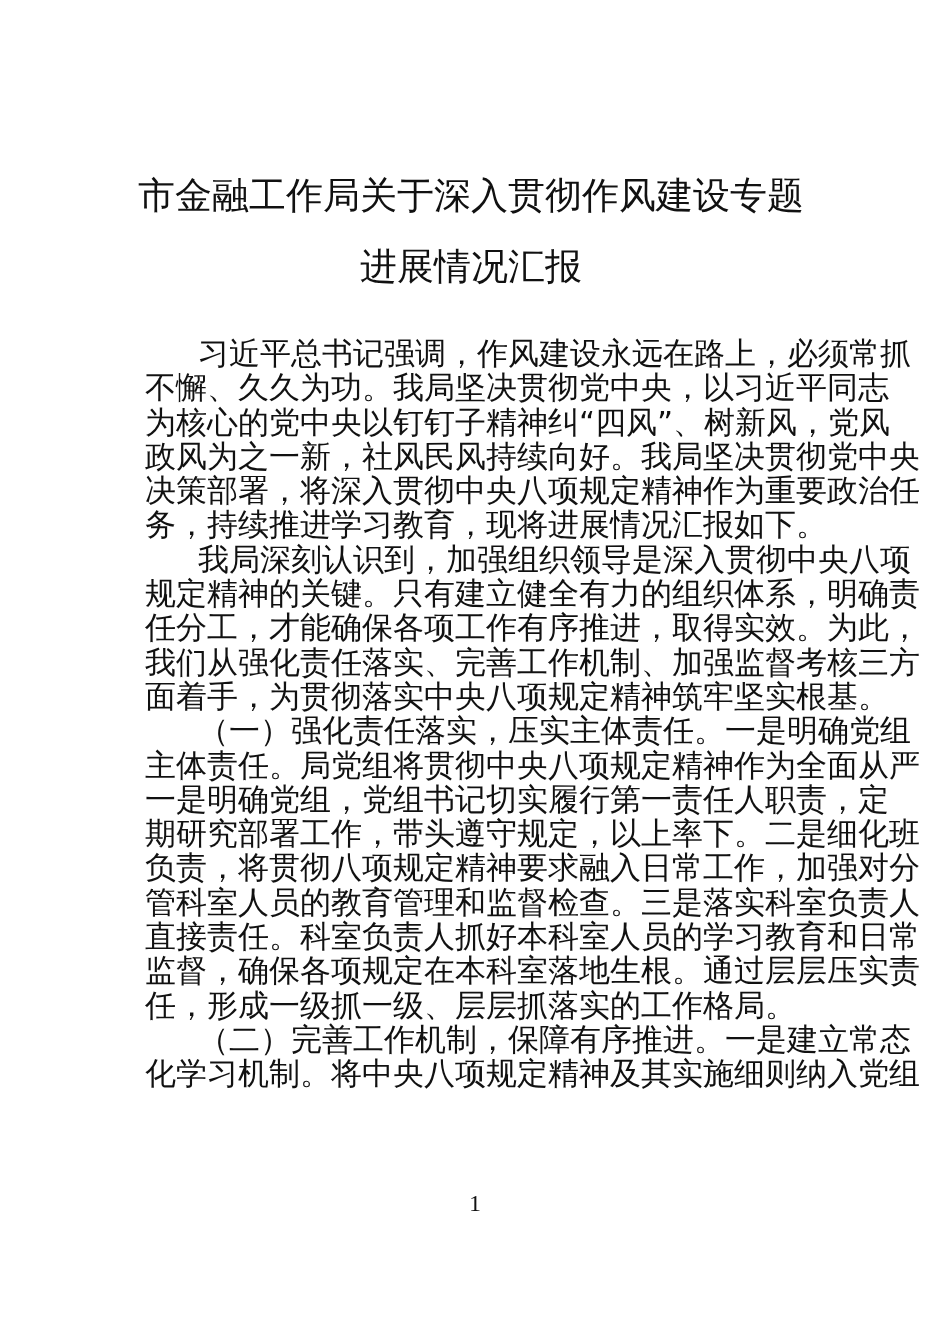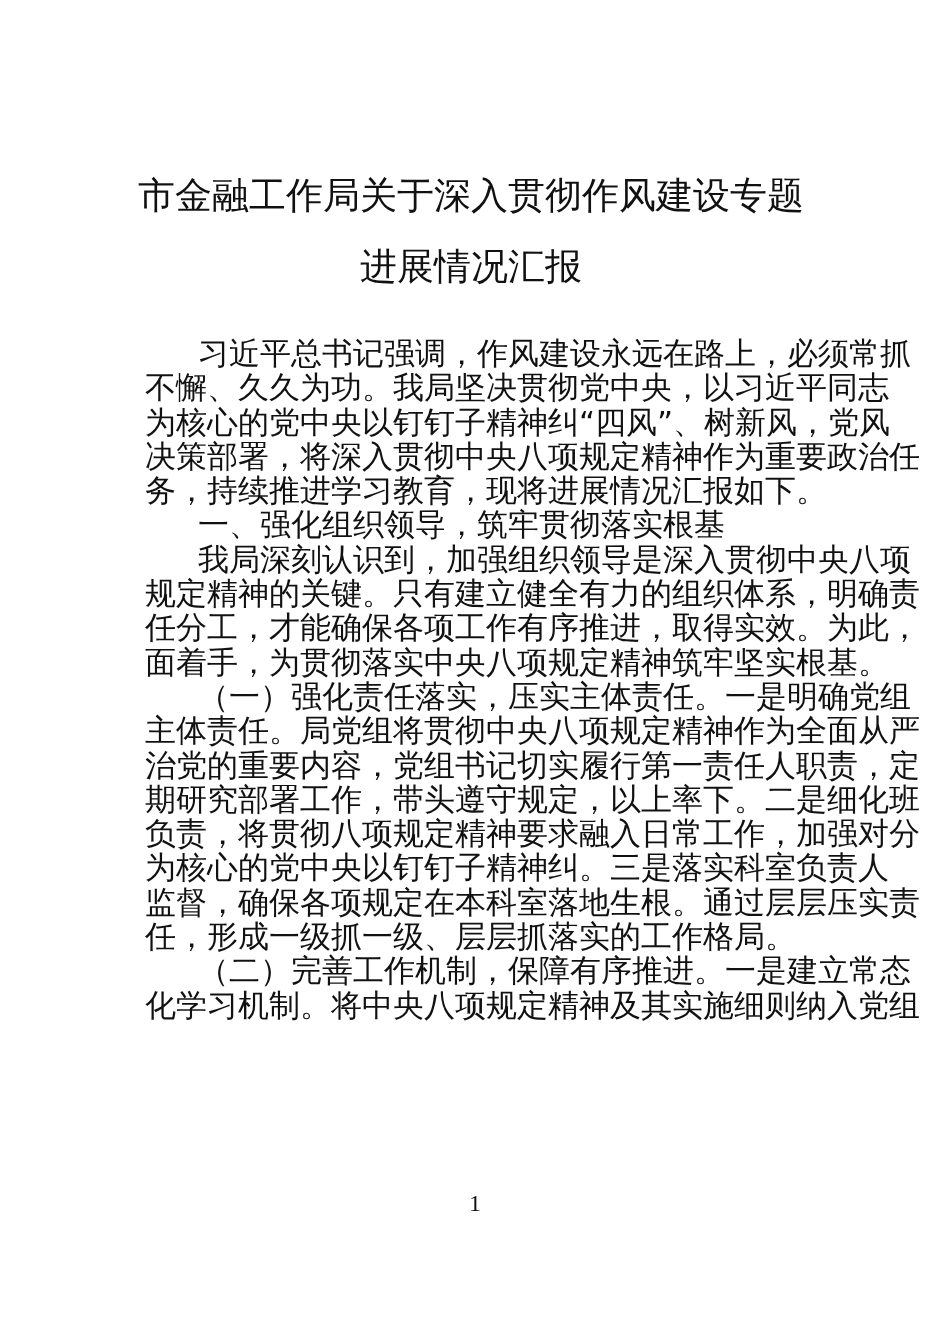--- a/index.html
+++ b/index.html
@@ -21,33 +21,35 @@
 <body>
 
 <div class="page">
   <div class="title t1">市金融工作局关于深入贯彻作风建设专题</div>
   <div class="title t2">进展情况汇报</div>
 
   <div class="body" id="body">
       <span class="line indent">习近平总书记强调，作风建设永远在路上，必须常抓</span>
       <span class="line">不懈、久久为功。我局坚决贯彻党中央，以习近平同志</span>
       <span class="line">为核心的党中央以钉钉子精神纠“四风”、树新风，党风</span>
+      <span class="line">政风为之一新，社风民风持续向好。我局坚决贯彻党中央</span>
       <span class="line">决策部署，将深入贯彻中央八项规定精神作为重要政治任</span>
       <span class="line last">务，持续推进学习教育，现将进展情况汇报如下。</span>
-      <span class="line indent last">一、强化组织领导，筑牢贯彻落实根基</span>
       <span class="line indent">我局深刻认识到，加强组织领导是深入贯彻中央八项</span>
       <span class="line">规定精神的关键。只有建立健全有力的组织体系，明确责</span>
       <span class="line">任分工，才能确保各项工作有序推进，取得实效。为此，</span>
+      <span class="line">我们从强化责任落实、完善工作机制、加强监督考核三方</span>
       <span class="line last">面着手，为贯彻落实中央八项规定精神筑牢坚实根基。</span>
       <span class="line indent">（一）强化责任落实，压实主体责任。一是明确党组</span>
       <span class="line">主体责任。局党组将贯彻中央八项规定精神作为全面从严</span>
-      <span class="line">治党的重要内容，党组书记切实履行第一责任人职责，定</span>
+      <span class="line">一是明确党组，党组书记切实履行第一责任人职责，定</span>
       <span class="line">期研究部署工作，带头遵守规定，以上率下。二是细化班</span>
       <span class="line">负责，将贯彻八项规定精神要求融入日常工作，加强对分</span>
-      <span class="line">为核心的党中央以钉钉子精神纠。三是落实科室负责人</span>
+      <span class="line">管科室人员的教育管理和监督检查。三是落实科室负责人</span>
+      <span class="line">直接责任。科室负责人抓好本科室人员的学习教育和日常</span>
       <span class="line">监督，确保各项规定在本科室落地生根。通过层层压实责</span>
       <span class="line last">任，形成一级抓一级、层层抓落实的工作格局。</span>
       <span class="line indent">（二）完善工作机制，保障有序推进。一是建立常态</span>
       <span class="line">化学习机制。将中央八项规定精神及其实施细则纳入党组</span>
     </div>
 
   <div class="pagenum">1</div>
 </div>
 
 </body></html>

